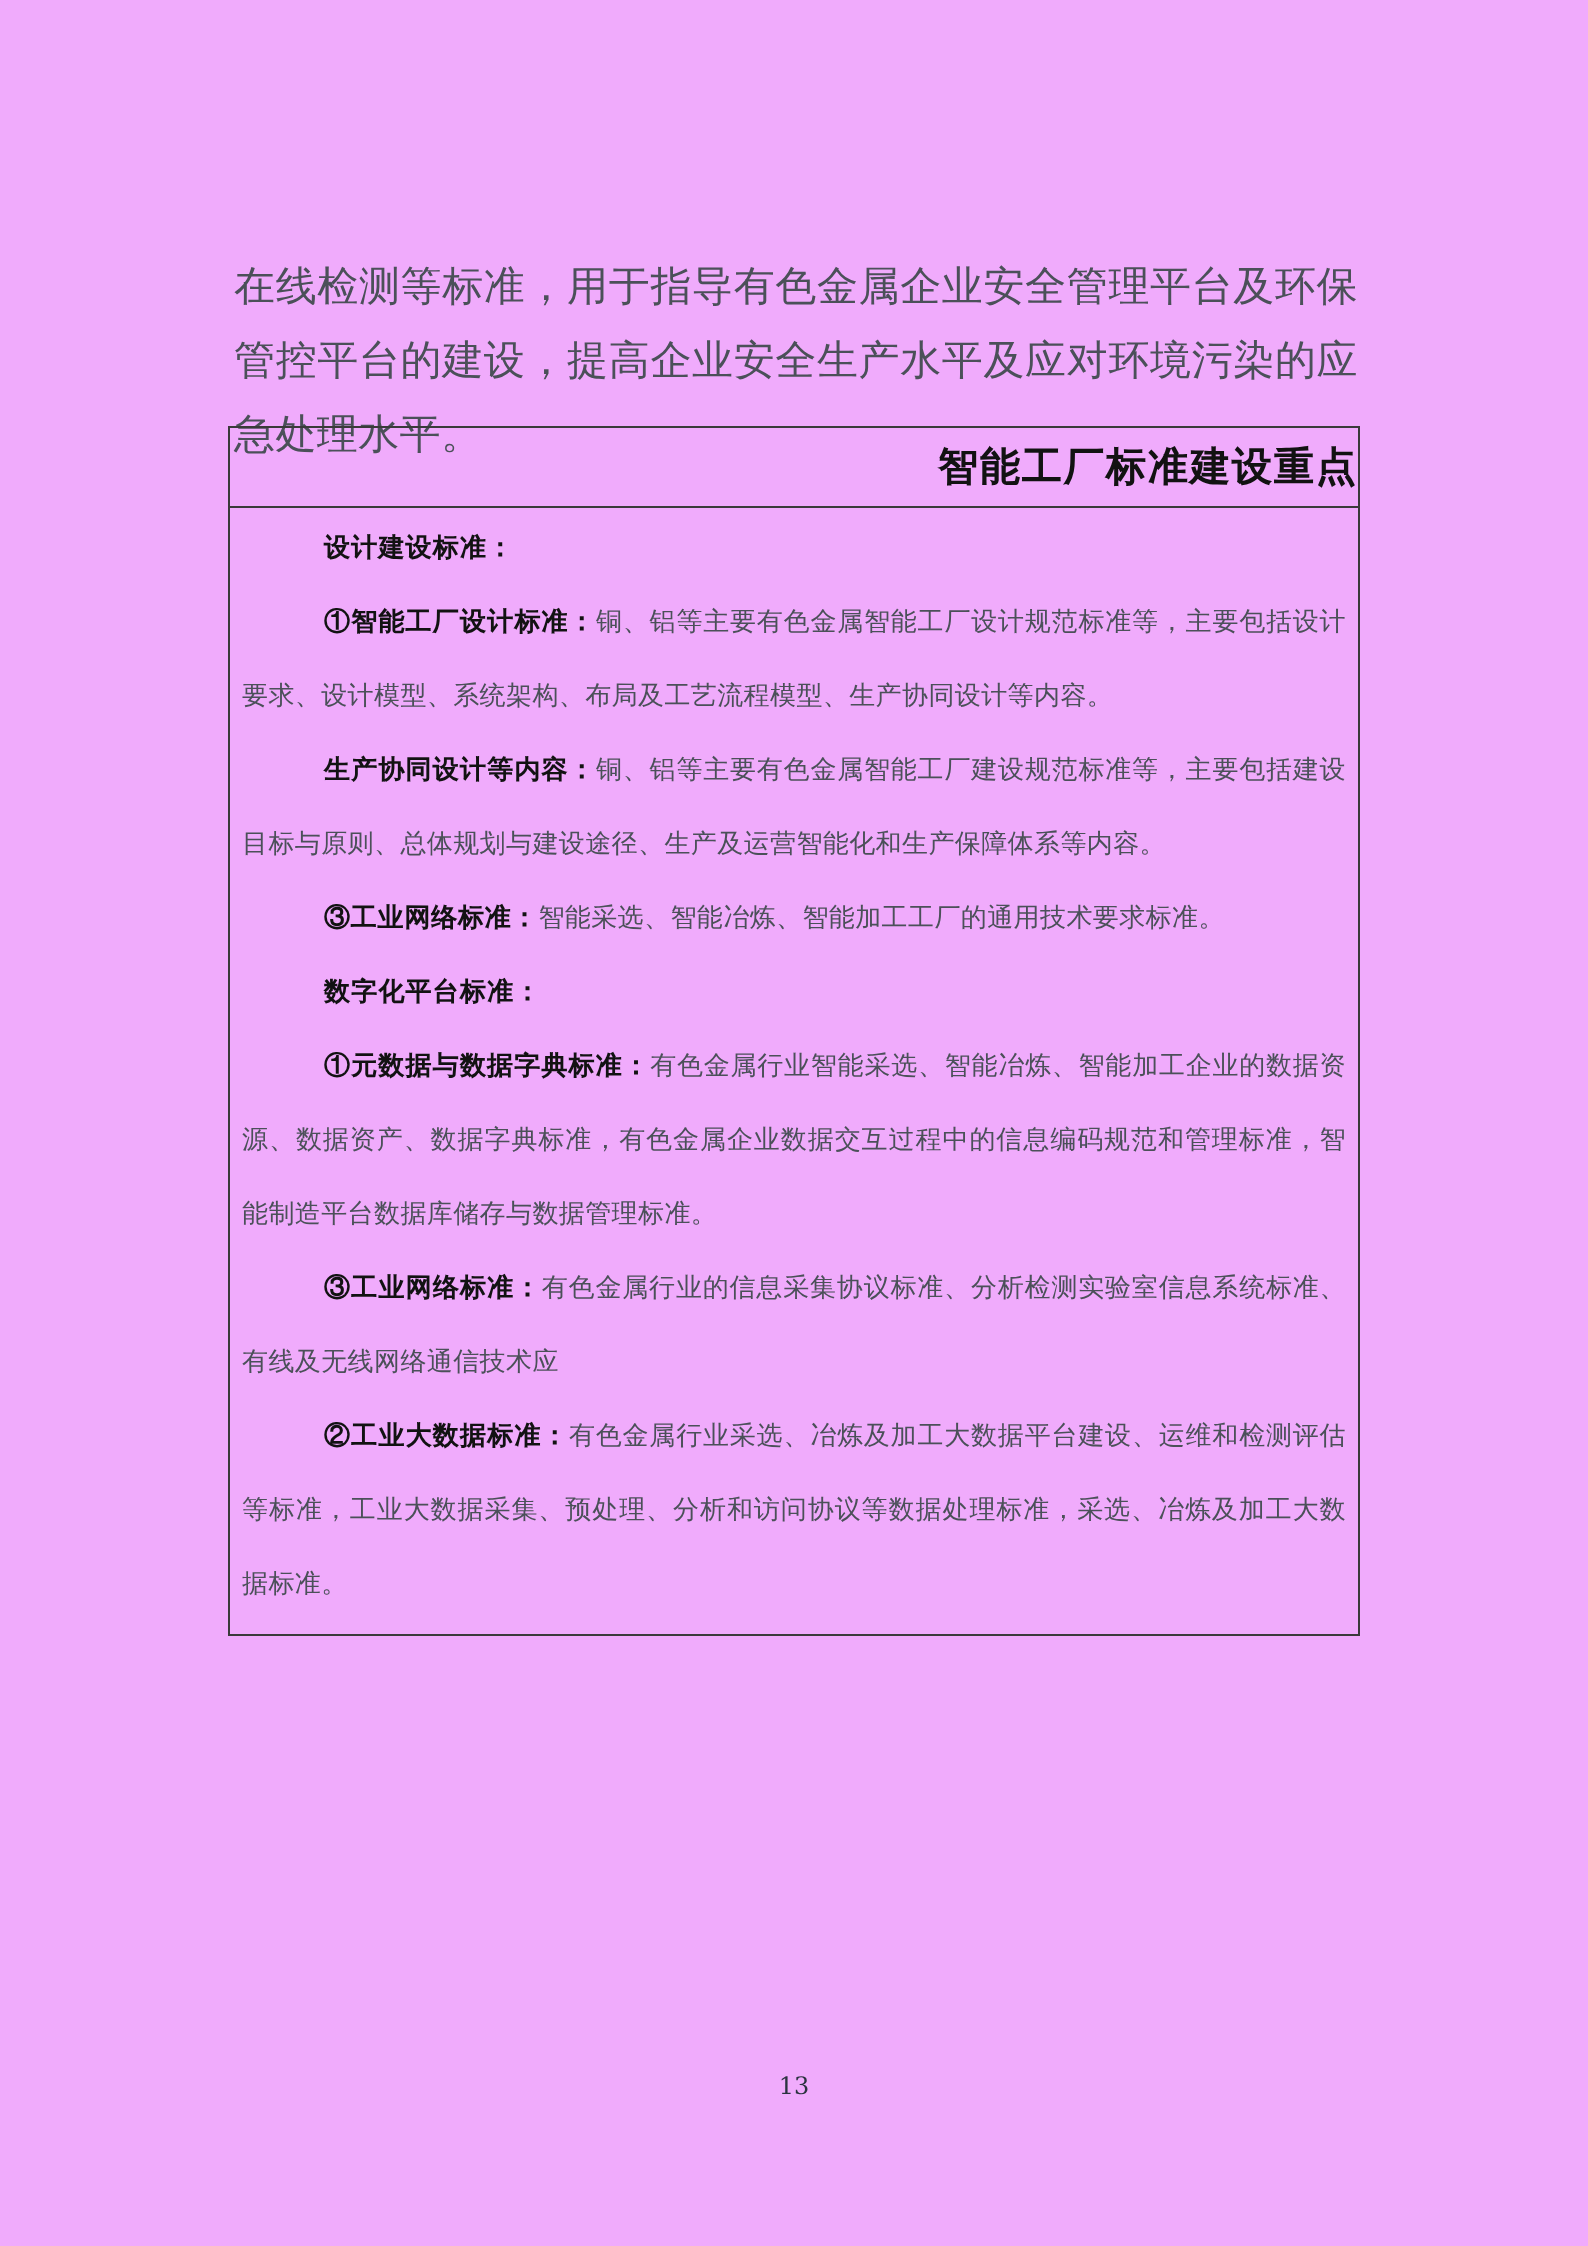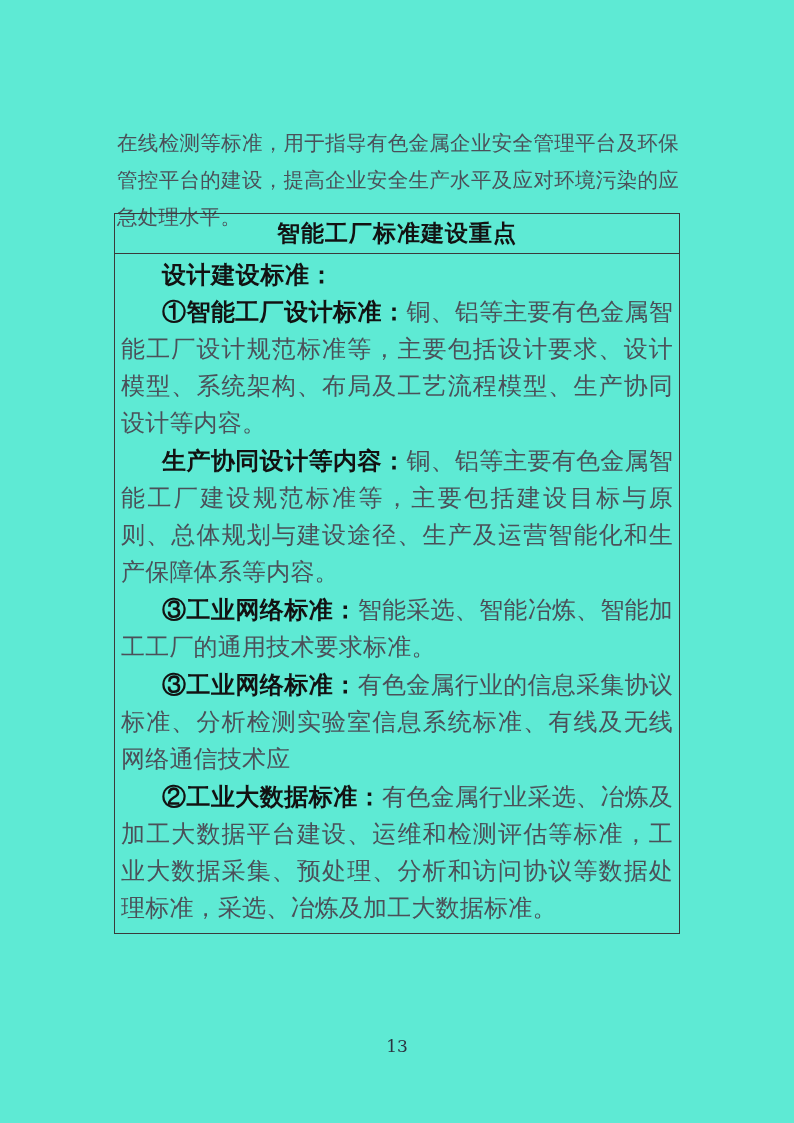--- a/index.html
+++ b/index.html
@@ -6,21 +6,21 @@
   html, body {
     margin: 0;
     padding: 0;
     background: #ffffff;
   }
   .page {
     position: relative;
     width: 794px;
     height: 1123px;
     margin: 0 auto;
-    background: #5eead4;
+    background: #f0abfc;
     box-sizing: border-box;
     overflow: hidden;
     font-family: "DejaVu Serif", "Liberation Serif", serif;
   }
 
   
   .intro {
     position: absolute;
     left: 117px;
     top: 104px;
@@ -38,35 +38,35 @@
     position: absolute;
     left: 114px;
     top: 213px;
     width: 566px;
     box-sizing: border-box;
     border: 1.4px solid #3a3a3a;
   }
   .frame-header {
     box-sizing: border-box;
     border-bottom: 1.4px solid #3a3a3a;
-    text-align: center;
-    font-size: 23px;
+    text-align: right;
+    font-size: 20px;
     font-weight: bold;
     color: #121212;
     letter-spacing: 1px;
     padding: 6px 0 7px 0;
     line-height: 26px;
   }
   .frame-body {
     padding: 2px 6px 6px 6px;
   }
 
   
   .p {
-    font-size: 24px;
+    font-size: 13px;
     line-height: 37px;
     color: #4b5059;
     text-indent: 41px;
     margin: 0;
     text-align: justify;
     text-justify: inter-character;
     letter-spacing: 0.2px;
   }
   .p .lead {
     font-weight: bold;
@@ -79,21 +79,21 @@
     letter-spacing: 0.6px;
   }
 
   
   .folio {
     position: absolute;
     left: 0;
     top: 1036px;
     width: 794px;
     text-align: center;
-    font-size: 17px;
+    font-size: 12px;
     color: #2b3340;
     font-family: "DejaVu Serif", "Liberation Serif", serif;
   }
 </style>
 </head>
 <body>
 
 <div class="page">
 
   <p class="intro">在线检测等标准，用于指导有色金属企业安全管理平台及环保管控平台的建设，提高企业安全生产水平及应对环境污染的应急处理水平。</p>
@@ -111,21 +111,25 @@
       </p>
 
       <p class="p">
         <span class="lead">生产协同设计等内容：</span><span>铜、铝等主要有色金属智能工厂建设规范标准等，主要包括建设目标与原则、总体规划与建设途径、生产及运营智能化和生产保障体系等内容。</span>
       </p>
 
       <p class="p">
         <span class="lead">③工业网络标准：</span><span>智能采选、智能冶炼、智能加工工厂的通用技术要求标准。</span>
       </p>
 
+      <p class="p heading">数字化平台标准：</p>
 
+      <p class="p">
+        <span class="lead">①元数据与数据字典标准：</span><span>有色金属行业智能采选、智能冶炼、智能加工企业的数据资源、数据资产、数据字典标准，有色金属企业数据交互过程中的信息编码规范和管理标准，智能制造平台数据库储存与数据管理标准。</span>
+      </p>
 
       <p class="p">
         <span class="lead">③工业网络标准：</span><span>有色金属行业的信息采集协议标准、分析检测实验室信息系统标准、有线及无线网络通信技术应</span>
       </p>
 
       <p class="p">
         <span class="lead">②工业大数据标准：</span><span>有色金属行业采选、冶炼及加工大数据平台建设、运维和检测评估等标准，工业大数据采集、预处理、分析和访问协议等数据处理标准，采选、冶炼及加工大数据标准。</span>
       </p>
 
     </div>

